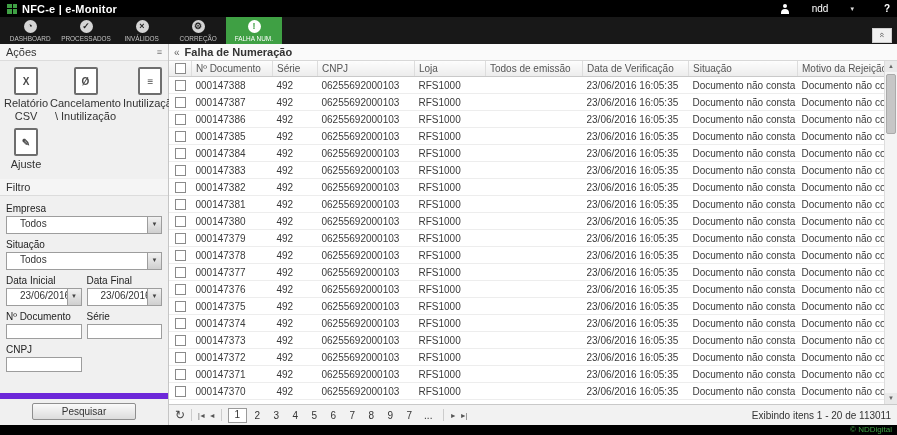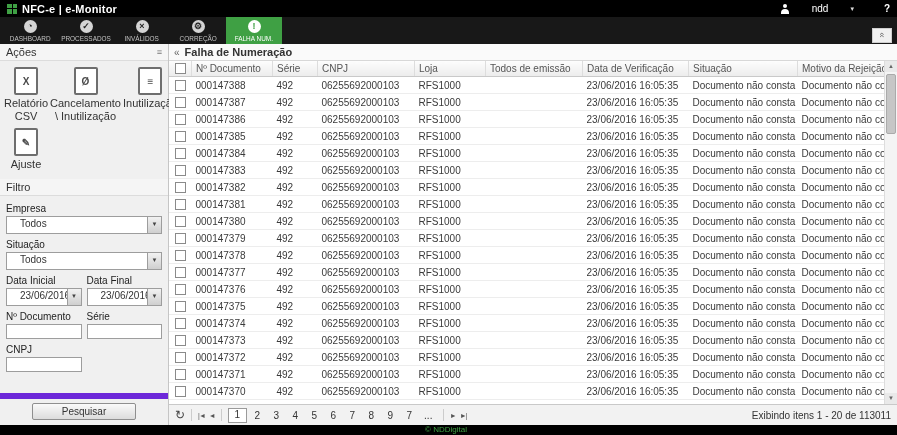--- a/index.html
+++ b/index.html
@@ -78,21 +78,21 @@
   .pagbar{height:20px;background:#f2f2f2;border-top:1px solid #c9c9c9;display:flex;align-items:center;padding:0 6px;gap:4px;flex:0 0 auto;}
   .refresh{font-size:12px;color:#444;cursor:pointer;line-height:1;}
   .pg-sep{width:1px;height:12px;background:#ccc;margin:0 2px;}
   .nav-arrow{font-size:7px;color:#555;cursor:pointer;letter-spacing:-1px;}
   .pages{display:flex;align-items:center;gap:2px;}
   .page{min-width:13px;height:13px;line-height:13px;text-align:center;padding:0 2px;color:#333;cursor:pointer;}
   .page.current{background:#fff;border:1px solid #9a9a9a;line-height:11px;cursor:default;}
   .pag-status{margin-left:auto;color:#333;font-size:10px;}
 
   
-  .footer{height:10px;background:#000;color:#3fa044;font-size:8px;line-height:10px;text-align:center;padding-right:5px;flex:0 0 auto;}
+  .footer{height:10px;background:#000;color:#3fa044;font-size:8px;line-height:10px;text-align:right;padding-right:5px;flex:0 0 auto;}
 </style>
 </head>
 <body>
 
 <div class="app">
 
   <header class="titlebar">
     <span class="logo">
         <i></i>
         <i></i>

